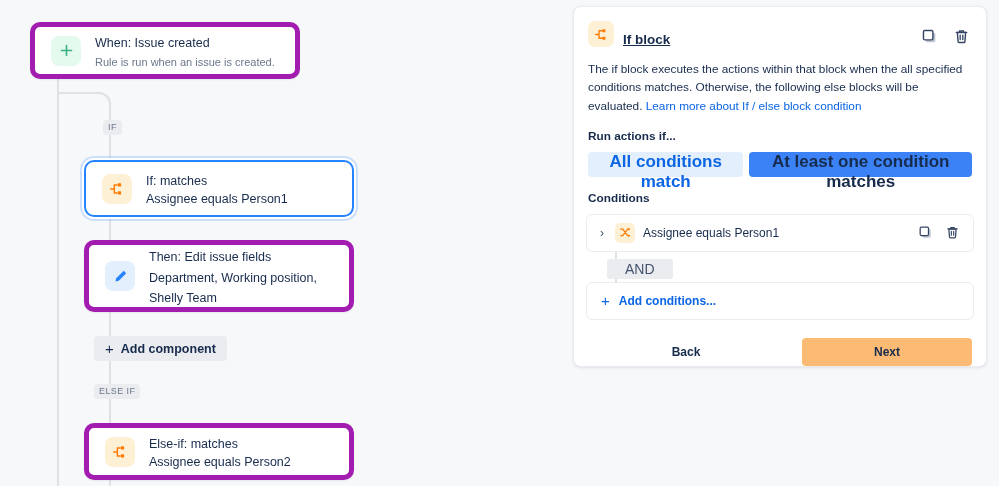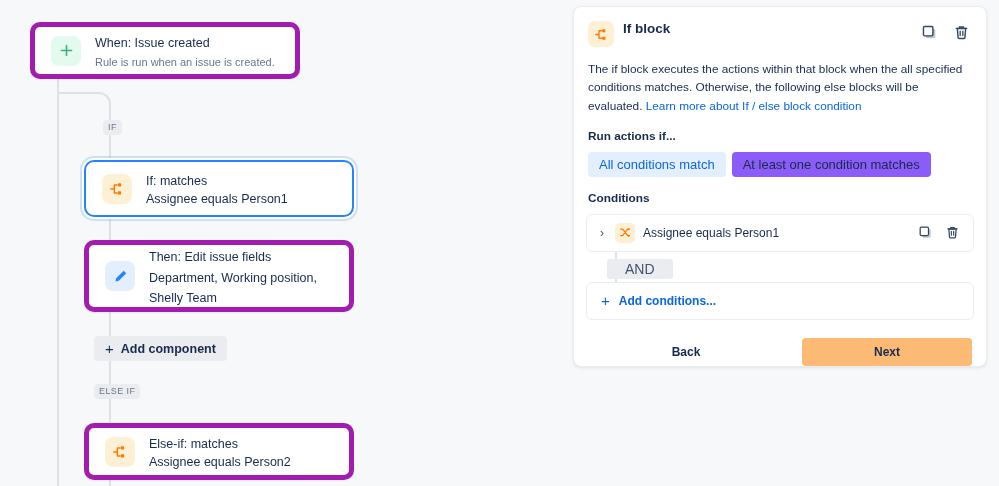--- a/index.html
+++ b/index.html
@@ -111,22 +111,23 @@
     position: absolute;
     left: 573px; top: 6px;
     width: 414px; height: 361px;
     background: #ffffff;
     border: 1px solid #ebecf0;
     border-radius: 8px;
     box-shadow: 0 1px 3px rgba(9,30,66,0.10);
     padding: 14px 12px 12px 12px;
   }
   .panel-head {
-    display: flex; align-items: flex-start; gap: 9px;
+    display: flex; align-items: flex-end; gap: 9px;
     padding: 0 2px;
+    text-decoration: underline;
   }
   .panel-title { font-size: 13.5px; font-weight: bold; color: #172b4d; }
   .head-actions { margin-left: auto; display: flex; gap: 10px; align-items: center; }
   .iconbtn {
     width: 22px; height: 22px;
     display: flex; align-items: center; justify-content: center;
     background: none; border: none; cursor: pointer; padding: 0;
   }
 
   .panel-desc {
@@ -145,27 +146,27 @@
     font-weight: bold;
     color: #172b4d;
   }
 
   .seg-row { margin-top: 9px; padding: 0 2px; display: flex; gap: 6px; }
   .seg {
     border: none;
     border-radius: 4px;
     height: 25px;
     padding: 0 11px;
-    font-size: 13px;
-    font-weight: normal;
+    font-size: 17px;
+    font-weight: bold;
     font-family: "Liberation Sans", sans-serif;
     cursor: pointer;
   }
   .seg-active { background: #e3effd; color: #0c66e4; }
-  .seg-idle   { background: #8b5cf6; color: #172b4d; }
+  .seg-idle   { background: #3b82f6; color: #172b4d; }
 
   .cond-card {
     margin-top: 9px;
     height: 38px;
     border: 1px solid #ebecf0;
     border-radius: 6px;
     background: #fff;
     display: flex; align-items: center;
     padding: 0 12px 0 10px;
     gap: 8px;

